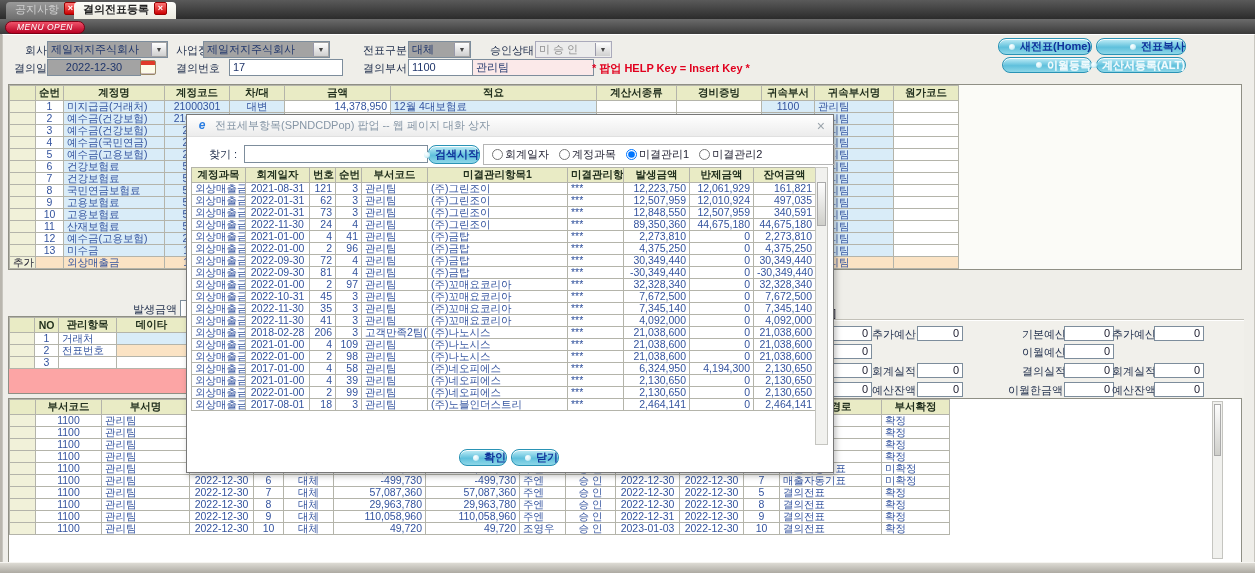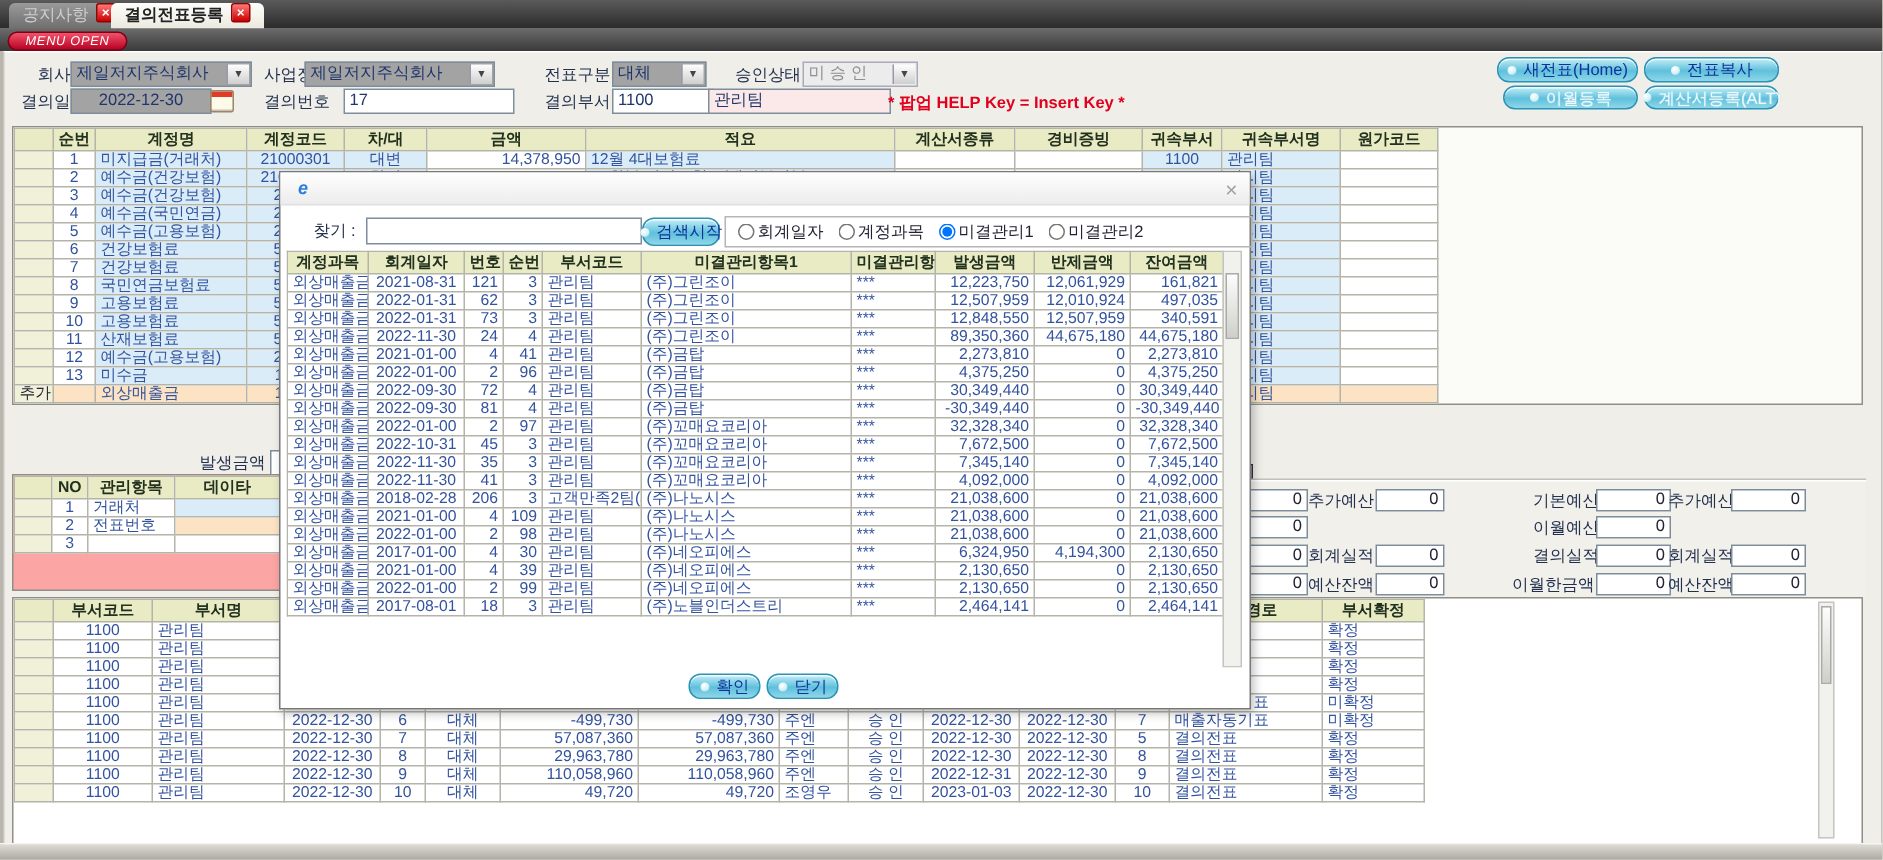--- a/index.html
+++ b/index.html
@@ -29,23 +29,23 @@
   .fld.center{text-align:center}
   .fld.pink{background:#fbe9e9}
   .fld.gray{background:#ececec;color:#8f8f8f;border-color:#aab}
   .combo{padding-right:16px}
   .combo .arrow{position:absolute;right:1px;top:1px;bottom:1px;width:14px;background:linear-gradient(#fefefe,#cfcfcf);
                 border-left:1px solid #99a;color:#444;font-size:7px;display:flex;align-items:center;justify-content:center}
   .cal{width:14px;height:13px;border:1px solid #986;border-radius:2px;background:linear-gradient(#e03a2a 0 4px,#fdfbe8 4px);
        box-shadow:inset 0 -1px 0 #cbb}
   .rednote{color:#e1001e;font-weight:bold}
   
-  .btn{border-radius:8px;border:1px solid #2a93b5;color:#10339b;font-weight:normal;font-size:11px;
+  .btn{border-radius:8px;border:1px solid #2a93b5;color:#10339b;font-weight:bold;font-size:11px;
        background:linear-gradient(#c3eef7,#5fc0dc 55%,#8ed7e8);box-shadow:inset 0 1px 0 rgba(255,255,255,.9);
-       display:flex;align-items:center;justify-content:center;cursor:pointer;white-space:nowrap}
+       display:flex;align-items:center;justify-content:flex-end;cursor:pointer;white-space:nowrap}
   .btn::before{content:"";width:6px;height:6px;border-radius:50%;margin-right:5px;flex:0 0 auto;
        background:radial-gradient(circle at 35% 30%,#fff,#d6f2f9 55%,#7fccdf)}
   .btn.disabled{color:#eefafd;text-shadow:0 0 1px #bfe6f0}
   
   table.grid{border-collapse:collapse;table-layout:fixed;background:#fff;font-size:10.5px}
   table.grid th,table.grid td{border:1px solid #b4b4aa;padding:0 3px;overflow:hidden;white-space:nowrap}
   table.grid th{background:#e9ebc5;color:#22301e;font-weight:bold;height:12px;text-align:center}
   table.grid td{color:#33539e;height:11px;line-height:11px}
   .gridbox{background:#fbfbf7;border:1px solid #8f8f85;overflow:hidden}
   
@@ -669,20 +669,21 @@
   <div class="abs sb" style="right:18px;top:2px;width:9px;height:156px">
       <div class="thumb" style="top:2px;height:50px"></div>
     </div>
 </div>
 
 <div class="abs win-bottom"></div>
 
 <div class="abs modal">
   <div class="abs mtitle">
     <span class="ie">e</span>
+    <span>전표세부항목(SPNDCDPop) 팝업 -- 웹 페이지 대화 상자</span>
     <span class="mclose">×</span>
   </div>
 
   <div class="abs flabel" style="left:22px;top:33px">찾기 :</div>
   <div class="abs fld" style="left:57px;top:30px;width:176px;height:16px"></div>
   <div class="abs btn" style="left:241px;top:30px;width:50px;height:17px">
       <span>검색시작</span>
     </div>
   <div class="abs radiogrp" style="left:296px;top:29px;width:334px;height:19px">
     <label class="radio">
@@ -909,21 +910,21 @@
             <td class="c-item1">(주)나노시스</td>
             <td class="c-item2">***</td>
             <td class="c-occur">21,038,600</td>
             <td class="c-repay">0</td>
             <td class="c-balance">21,038,600</td>
           </tr>
           <tr>
             <td class="c-account">외상매출금</td>
             <td class="c-date">2017-01-00</td>
             <td class="c-no">4</td>
-            <td class="c-seq">30</td>
+            <td class="c-seq">58</td>
             <td class="c-dept">관리팀</td>
             <td class="c-item1">(주)네오피에스</td>
             <td class="c-item2">***</td>
             <td class="c-occur">6,324,950</td>
             <td class="c-repay">4,194,300</td>
             <td class="c-balance">2,130,650</td>
           </tr>
           <tr>
             <td class="c-account">외상매출금</td>
             <td class="c-date">2021-01-00</td>

